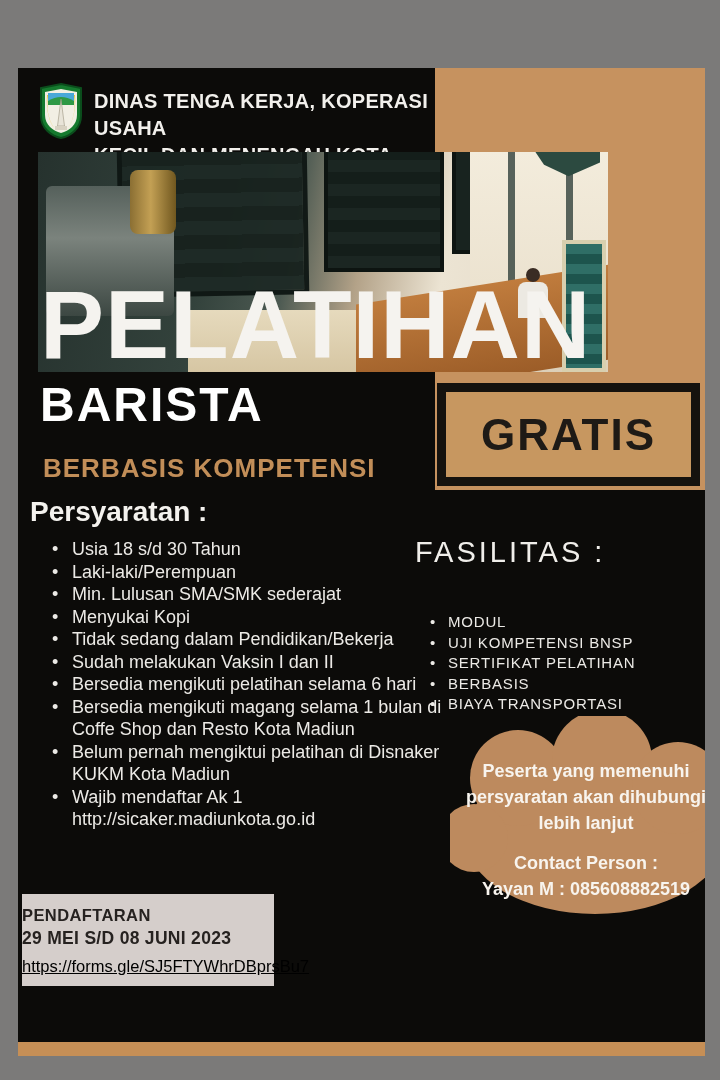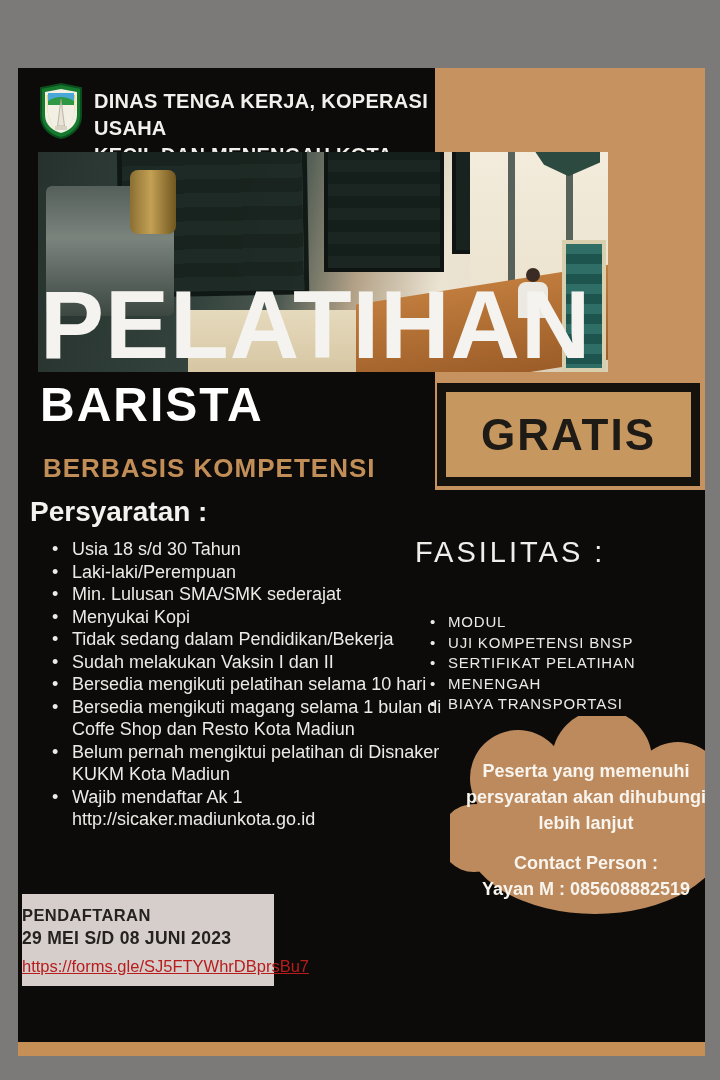--- a/index.html
+++ b/index.html
@@ -132,21 +132,21 @@
 
   
   .reg-box {
     position:absolute; left:4px; top:826px; width:252px; height:92px;
     background:#d5cecb; text-align:left; padding-top:12px; color:#262220;
   }
   .reg-title { font-size:16.5px; font-weight:bold; letter-spacing:.4px; }
   .reg-period { font-size:17.5px; font-weight:bold; margin-top:3px; letter-spacing:.3px; }
   .reg-link {
     display:inline-block; margin-top:8px; font-size:16.5px;
-    color:#b91c1c; text-decoration:underline;
+    color:#000000; text-decoration:underline;
   }
 
   
   .bottom-strip {
     position:absolute; left:0; top:974px; width:687px; height:14px;
     background:#c68f56;
   }
 </style>
 </head>
 <body>
@@ -196,33 +196,33 @@
 
   <div class="req-heading">Persyaratan :</div>
   <ul class="req-list">
 
       <li><span>Usia 18 s/d 30 Tahun</span></li>
       <li><span>Laki-laki/Perempuan</span></li>
       <li><span>Min. Lulusan SMA/SMK sederajat</span></li>
       <li><span>Menyukai Kopi</span></li>
       <li><span>Tidak sedang dalam Pendidikan/Bekerja</span></li>
       <li><span>Sudah melakukan Vaksin I dan II</span></li>
-      <li><span>Bersedia mengikuti pelatihan selama 10 hari</span></li>
+      <li><span>Bersedia mengikuti pelatihan selama 6 hari</span></li>
       <li><span>Bersedia mengikuti magang selama 1 bulan di Coffe Shop dan Resto Kota Madiun</span></li>
       <li><span>Belum pernah mengiktui pelatihan di Disnaker KUKM Kota Madiun</span></li>
       <li><span>Wajib mendaftar Ak 1 http://sicaker.madiunkota.go.id</span></li>
     </ul>
 
   <div class="fac-heading">FASILITAS  :</div>
   <ul class="fac-list">
 
   <li><span>MODUL</span></li>
       <li><span>UJI KOMPETENSI BNSP</span></li>
       <li><span>SERTIFIKAT PELATIHAN</span></li>
-      <li><span>MENENGAH</span></li>
+      <li><span>BERBASIS</span></li>
       <li><span>BIAYA TRANSPORTASI</span></li>
     </ul>
 
   <div class="bubble">
     <svg width="280" height="200" viewBox="0 0 280 200">
       <g fill="#bd8a5e">
         <ellipse cx="145" cy="120" rx="130" ry="78"></ellipse>
         <circle cx="68" cy="62" r="48"></circle>
         <circle cx="152" cy="44" r="50"></circle>
         <circle cx="228" cy="72" r="46"></circle>

